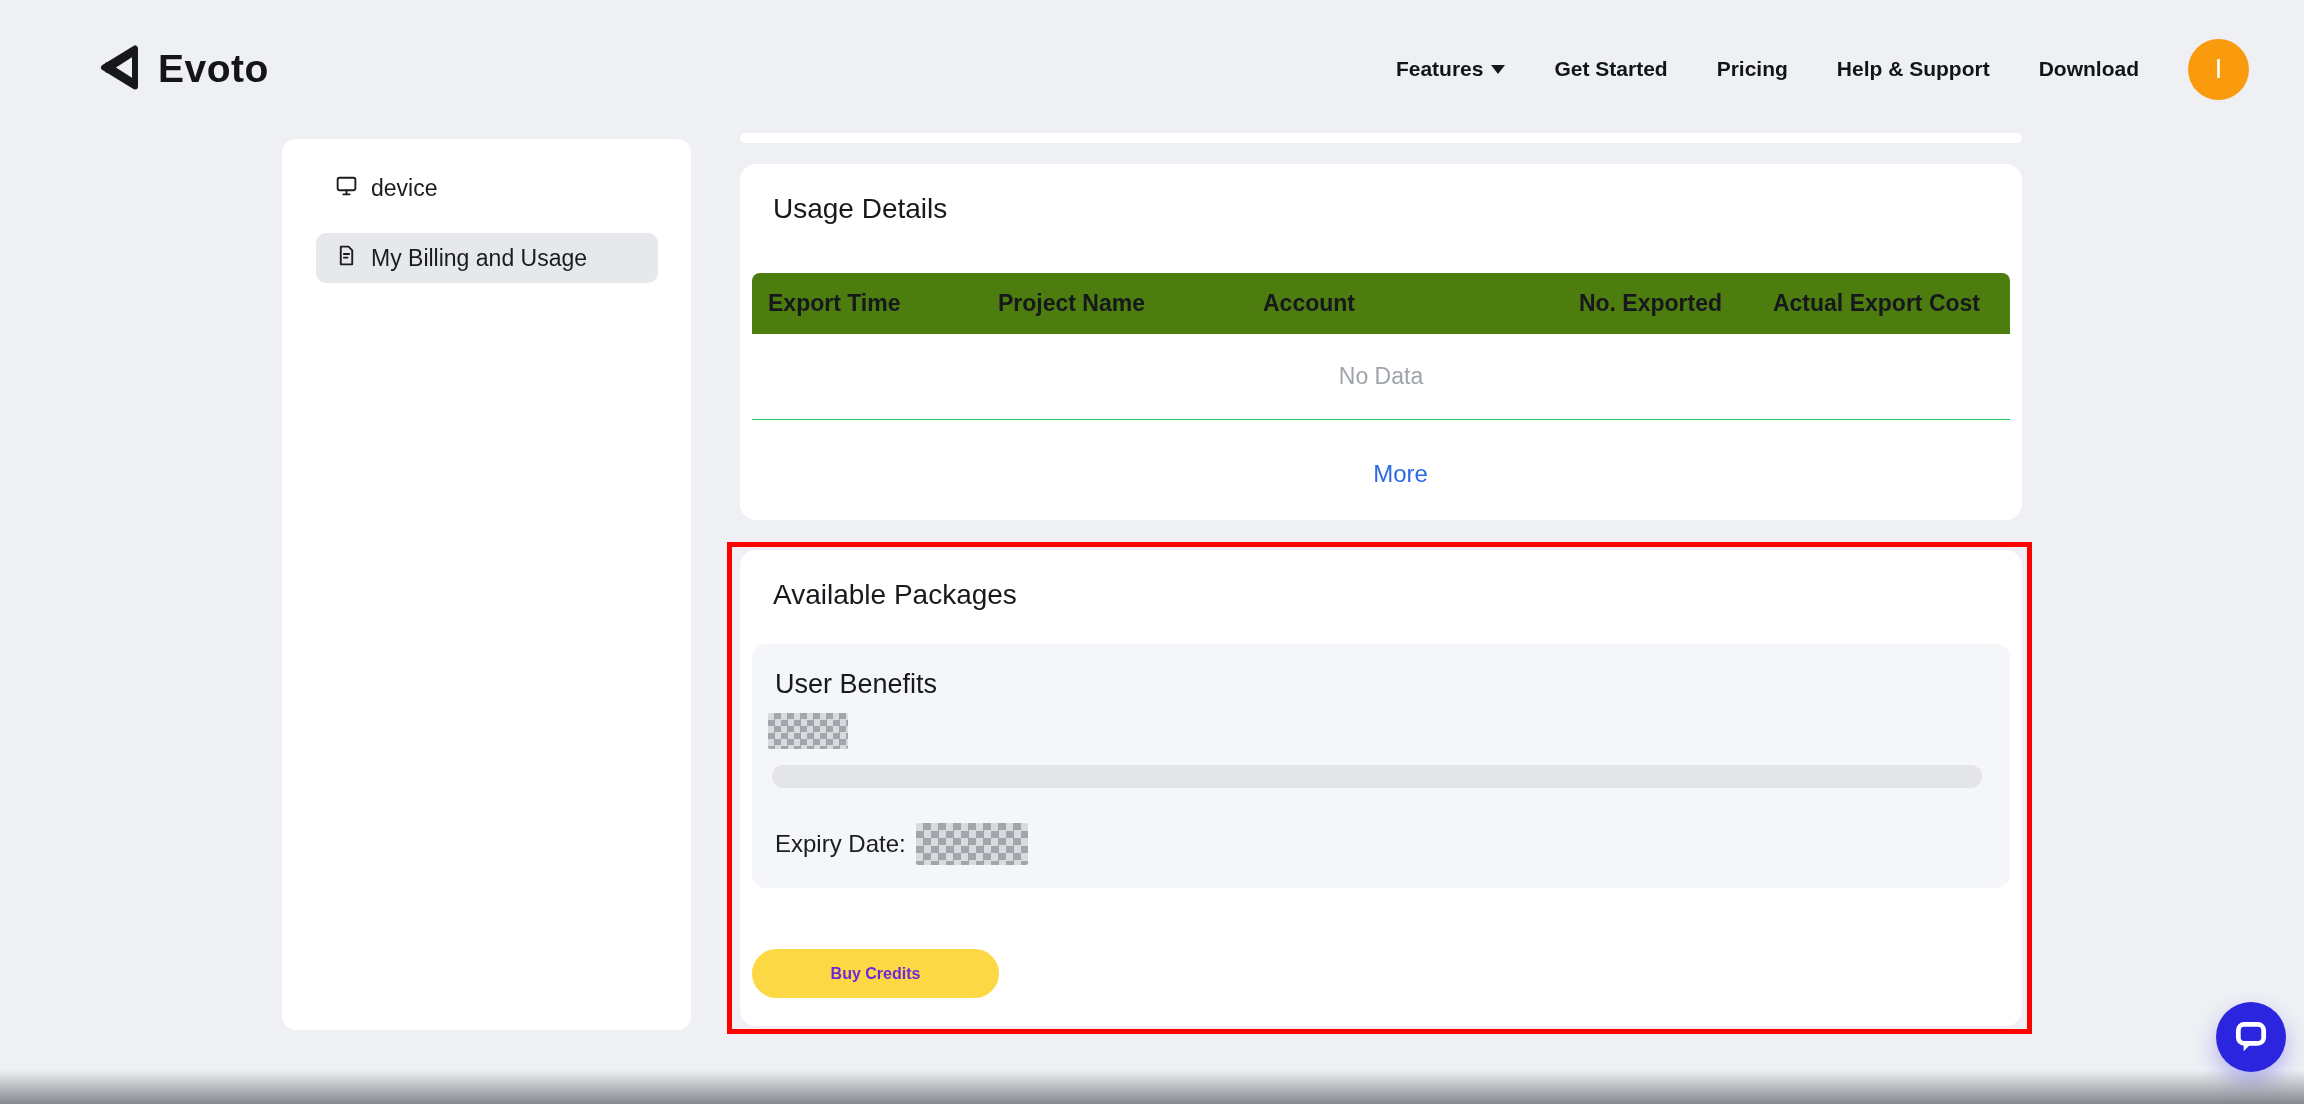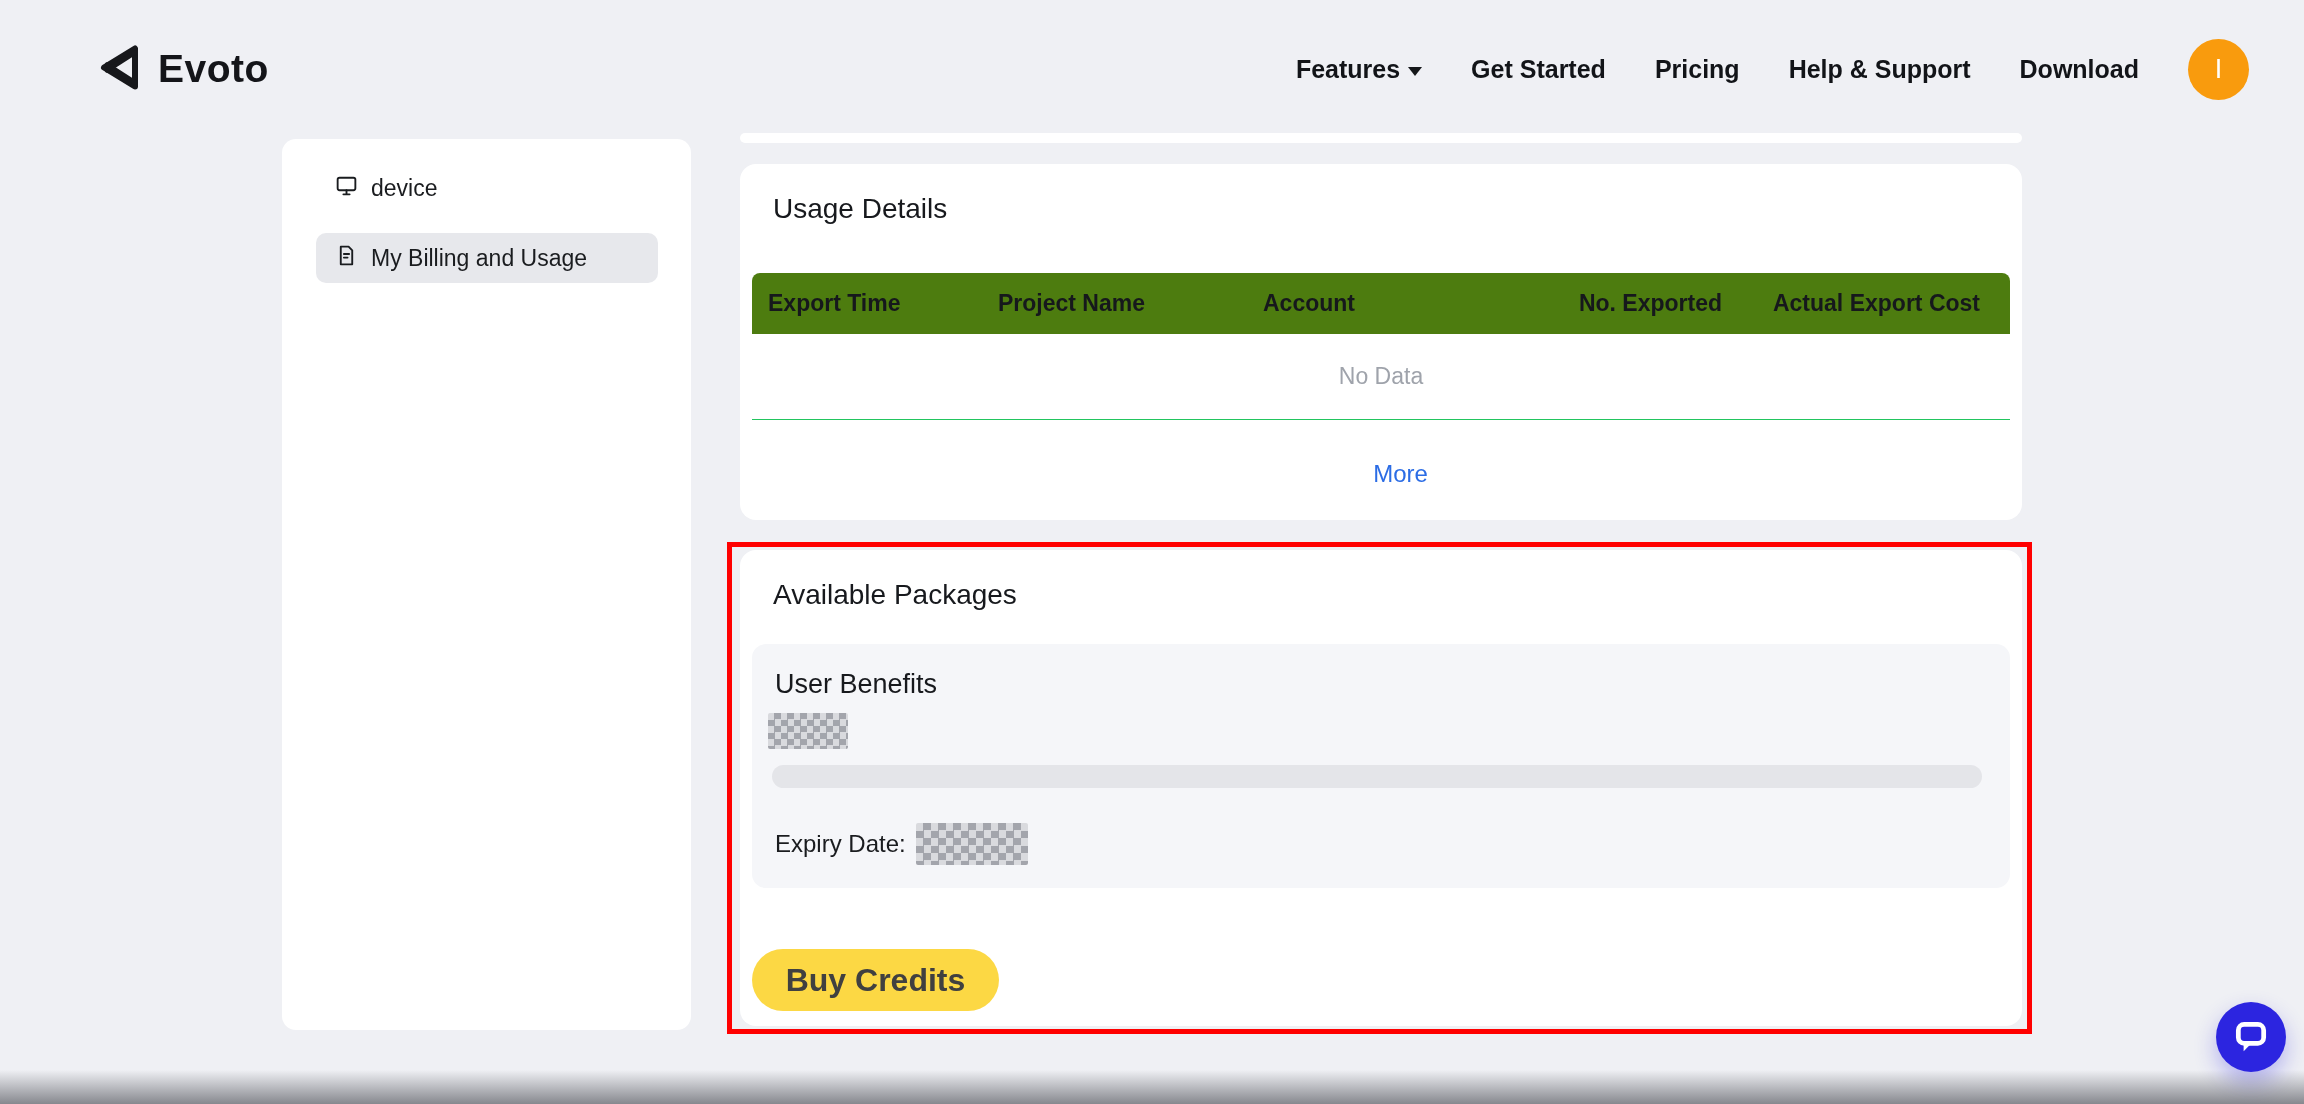--- a/index.html
+++ b/index.html
@@ -18,21 +18,21 @@
   .brand {
     position: absolute; left: 81px; top: 0; height: 138px;
     display: flex; align-items: center; gap: 15px; cursor: pointer;
   }
   .wordmark { font-size: 39px; font-weight: 800; letter-spacing: 0.5px; color: #141519; }
   .nav {
     position: absolute; right: 71px; top: 0; height: 138px;
     display: flex; align-items: center; gap: 49px;
   }
   .nav a {
-    font-size: 25px; font-weight: 600; color: #121418; text-decoration: none;
+    font-size: 21px; font-weight: 600; color: #121418; text-decoration: none;
     cursor: pointer; white-space: nowrap; text-align: center;
   }
   .caret {
     display: inline-block; width: 0; height: 0; margin-left: 8px;
     border-left: 7px solid transparent; border-right: 7px solid transparent;
     border-top: 9px solid #15171A; vertical-align: 2px;
   }
   .avatar {
     width: 61px; height: 61px; border-radius: 50%; background: #F99B0D;
     color: #fff; display: flex; align-items: center; justify-content: center;
@@ -100,24 +100,24 @@
   .censor-credits { width: 80px; height: 36px; margin: 13px 0 0 -4px;
     background-size: 13px 13px; }
   .progress {
     margin-top: 16px; height: 23px; width: 1210px;
     background: #E4E5E9; border-radius: 12px; overflow: hidden;
   }
   .expiry-row { display: flex; align-items: center; gap: 10px; margin: 35px 0 0 3px; }
   .expiry-label { font-size: 24px; color: #1A1C1F; }
   .censor-expiry { width: 112px; height: 42px; background-size: 15px 15px; }
   .buy-btn {
-    margin: 61px 0 0 12px; width: 247px; height: 62px; border: none;
+    margin: 61px 0 0 12px; width: 247px; height: 49px; border: none;
     background: #FCD844; border-radius: 31px; cursor: pointer;
     font-family: "Liberation Sans", sans-serif;
-    font-size: 32px; font-weight: 700; color: #404040;
+    font-size: 16px; font-weight: 700; color: #6d28d9;
   }
 
   
   .chat-btn {
     position: absolute; left: 2216px; top: 1002px; width: 70px; height: 70px;
     border-radius: 50%; background: #2C25E0; border: none; cursor: pointer;
     display: flex; align-items: center; justify-content: center;
     box-shadow: 0 10px 22px rgba(44, 37, 224, 0.30); z-index: 6;
   }
 

